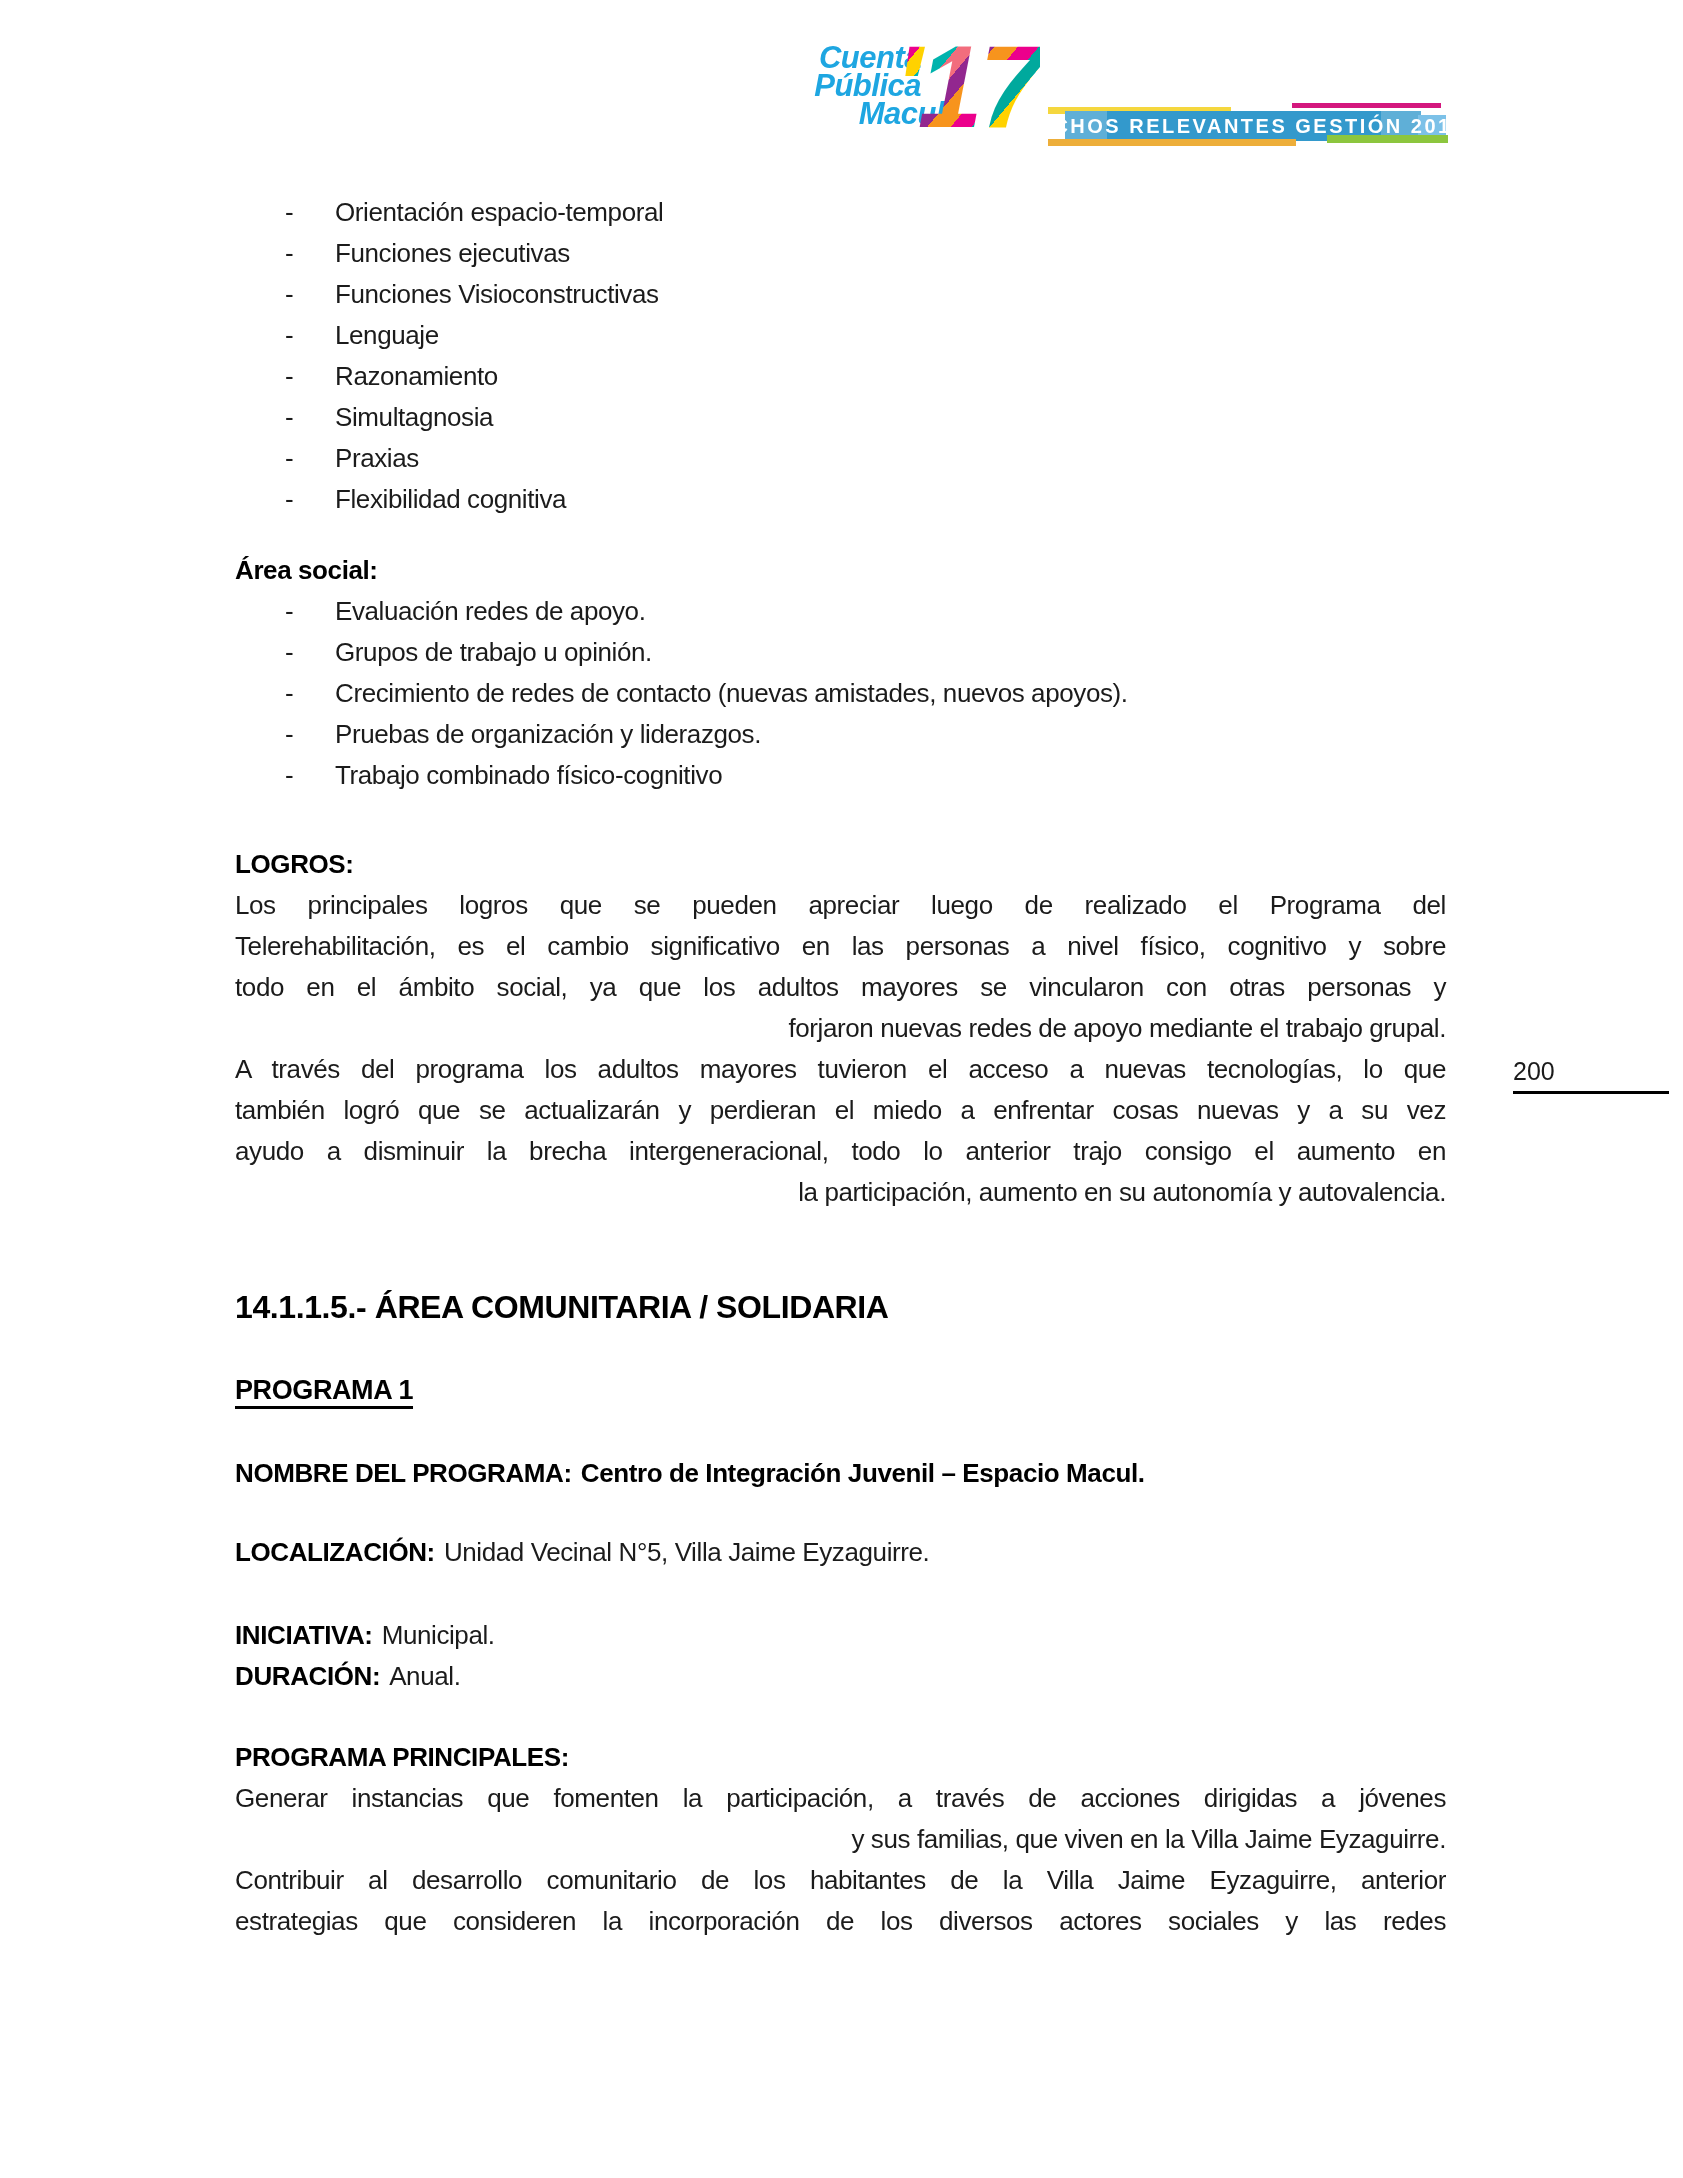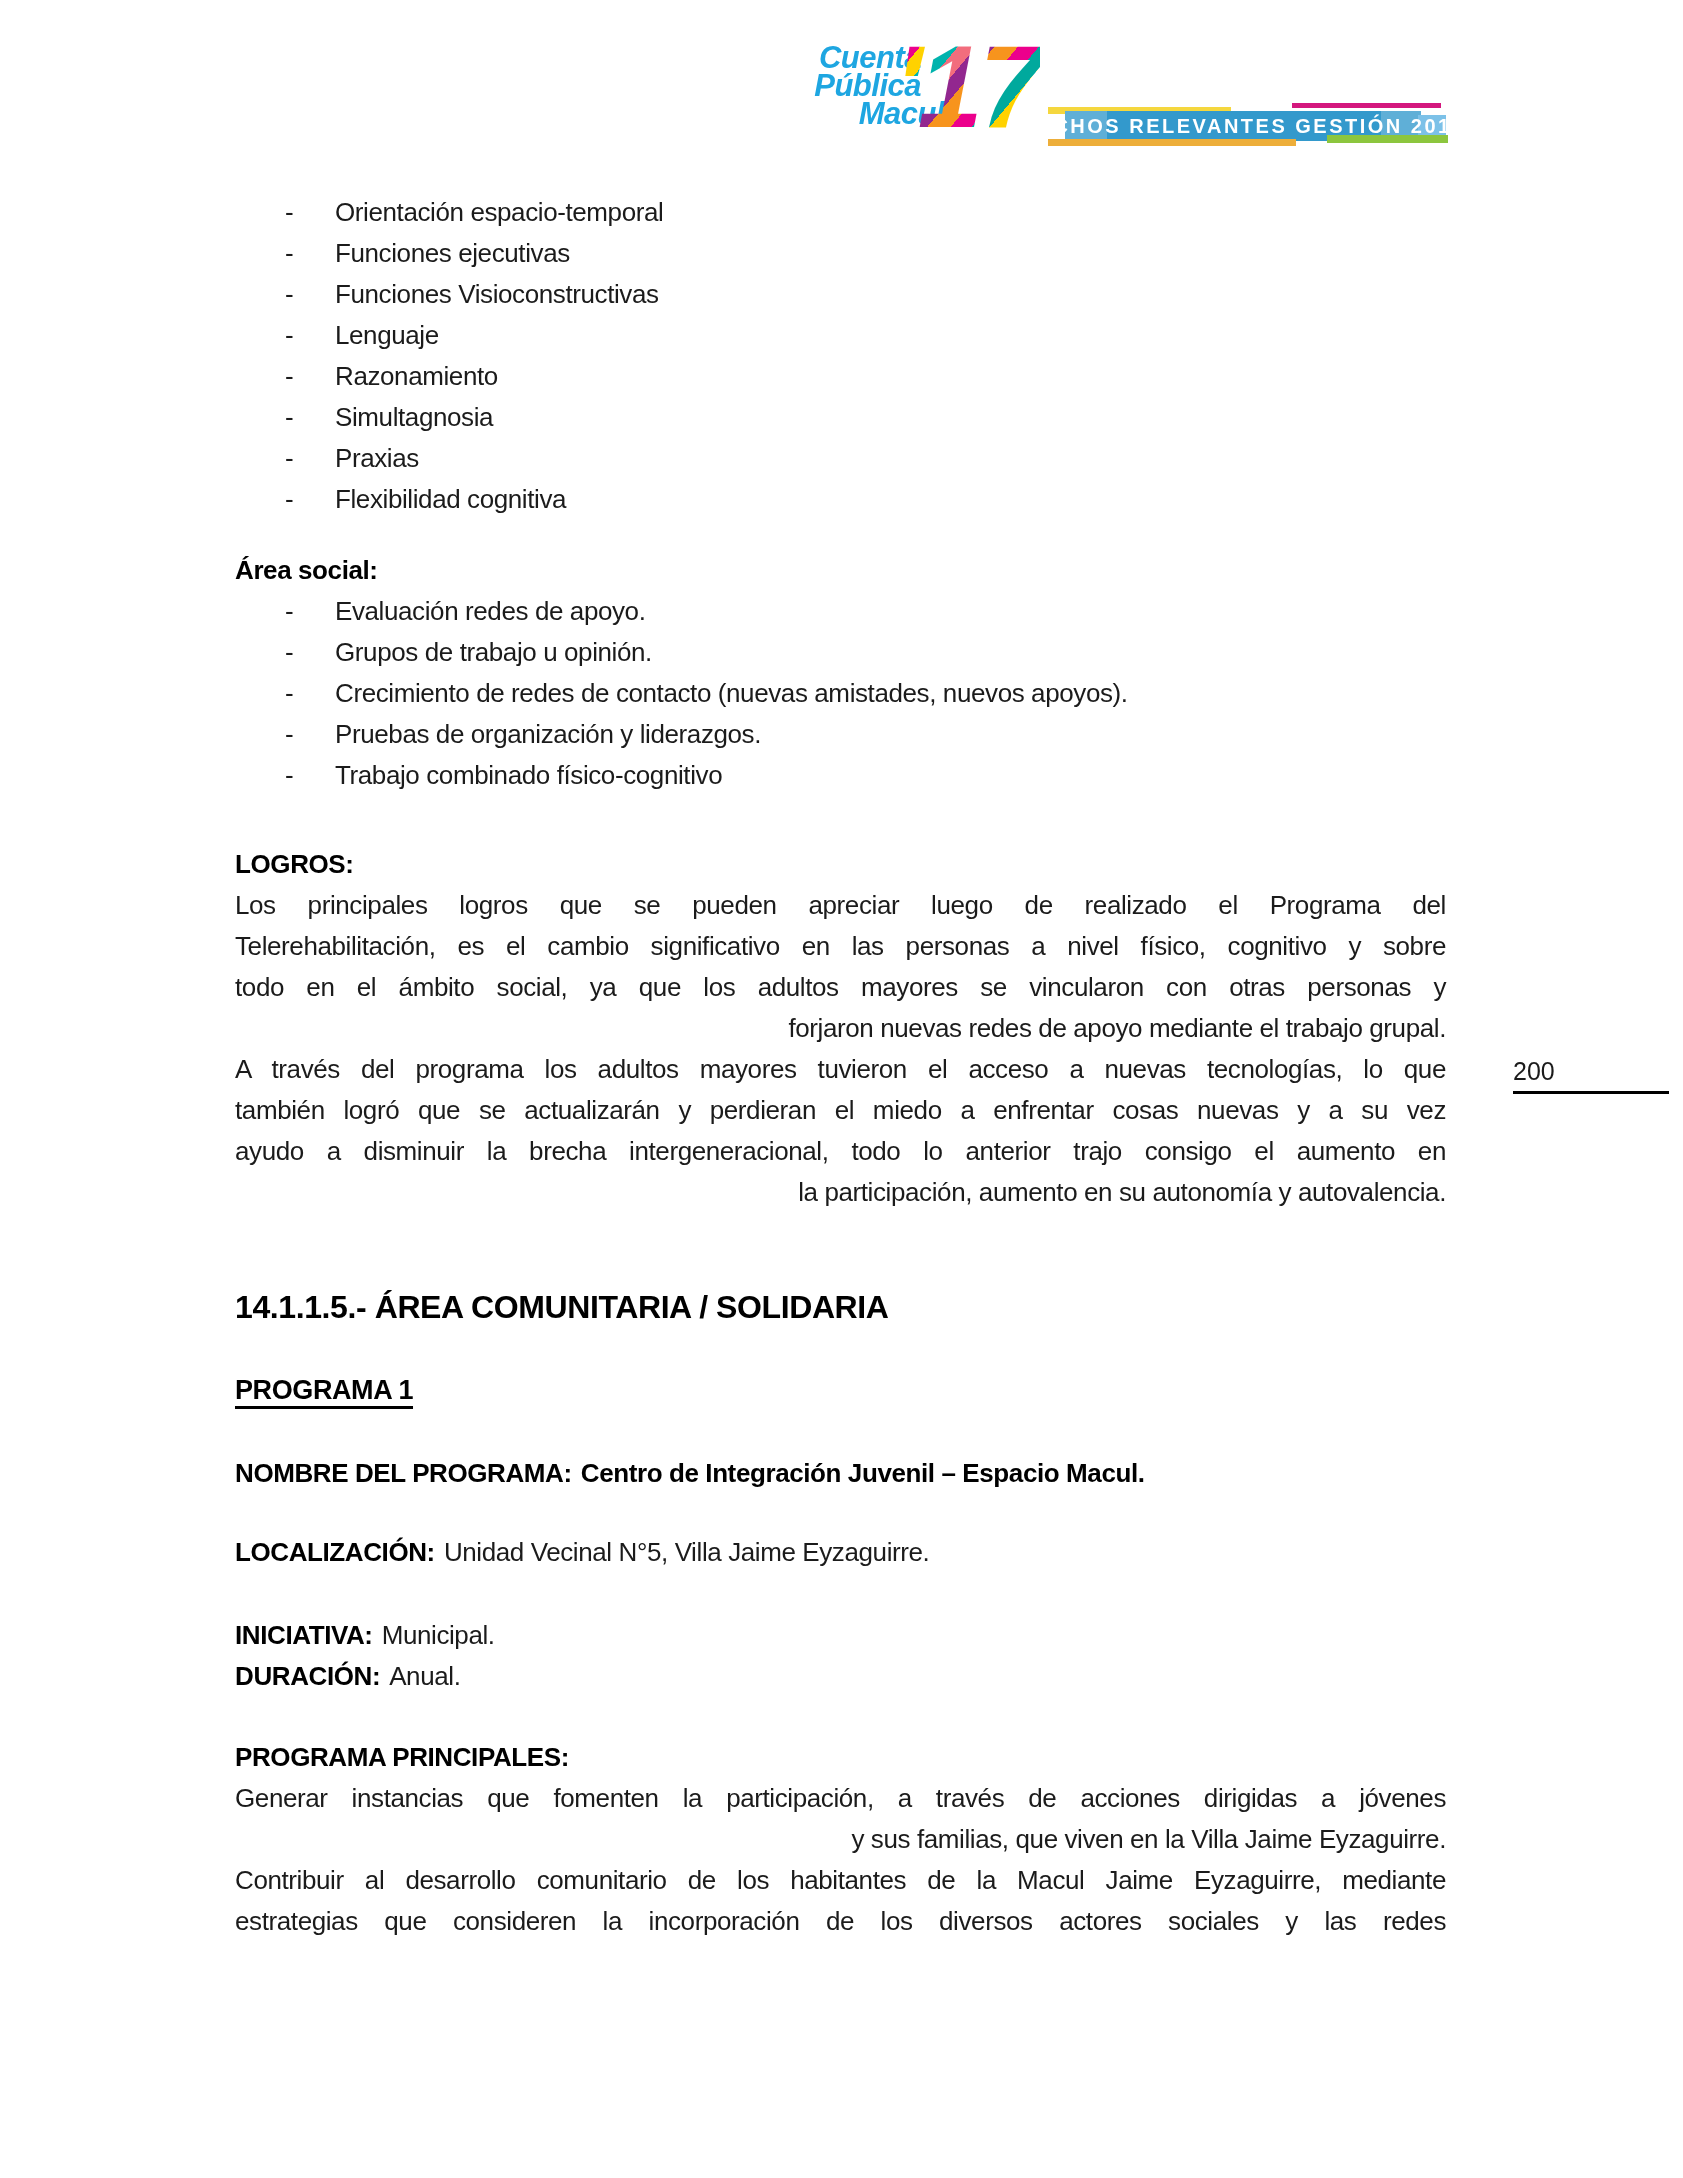--- a/index.html
+++ b/index.html
@@ -204,21 +204,21 @@
     <div class="field">
       <strong>DURACIÓN:</strong><span>Anual.</span>
     </div>
 
     <div class="heading mt-obj">PROGRAMA PRINCIPALES:</div>
     <div>
       <div class="jline">Generar instancias que fomenten la participación, a través de acciones dirigidas a  jóvenes</div>
       <div class="jlast">y sus familias, que viven en la Villa Jaime Eyzaguirre.</div>
     </div>
     <div>
-      <div class="jline">Contribuir al desarrollo comunitario de los habitantes de la Macul Jaime Eyzaguirre, mediante</div>
+      <div class="jline">Contribuir al desarrollo comunitario de los habitantes de la Villa Jaime Eyzaguirre, anterior</div>
       <div class="jline">estrategias que consideren la incorporación de los diversos actores sociales y las redes</div>
     </div>
 
   </div>
 
   <div class="page-number">
     <div>200</div>
     <div class="page-number-rule"></div>
   </div>
 

